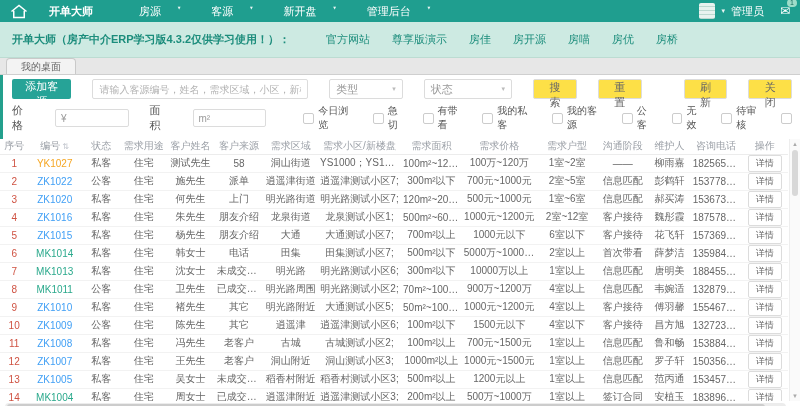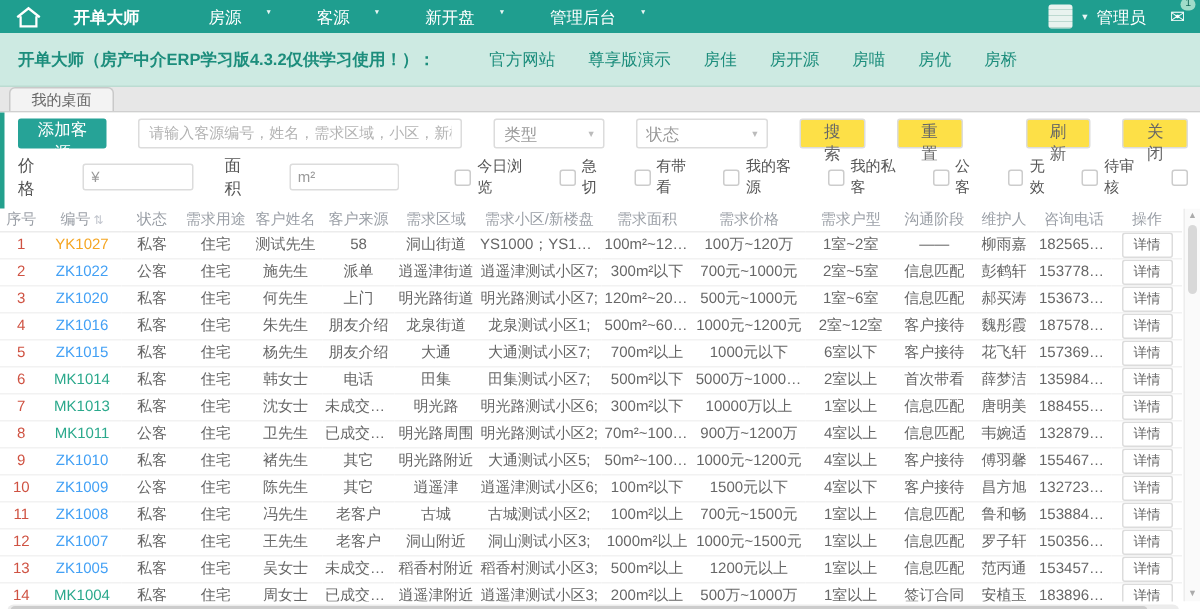--- a/index.html
+++ b/index.html
@@ -192,25 +192,25 @@
           <label class="cb">
             <span class="box"></span>
             <span>急切</span>
           </label>
           <label class="cb">
             <span class="box"></span>
             <span>有带看</span>
           </label>
           <label class="cb">
             <span class="box"></span>
+            <span>我的私客</span>
+          </label>
+          <label class="cb">
+            <span class="box"></span>
             <span>我的客源</span>
-          </label>
-          <label class="cb">
-            <span class="box"></span>
-            <span>我的私客</span>
           </label>
           <label class="cb">
             <span class="box"></span>
             <span>公客</span>
           </label>
           <label class="cb">
             <span class="box"></span>
             <span>无效</span>
           </label>
           <label class="cb">

